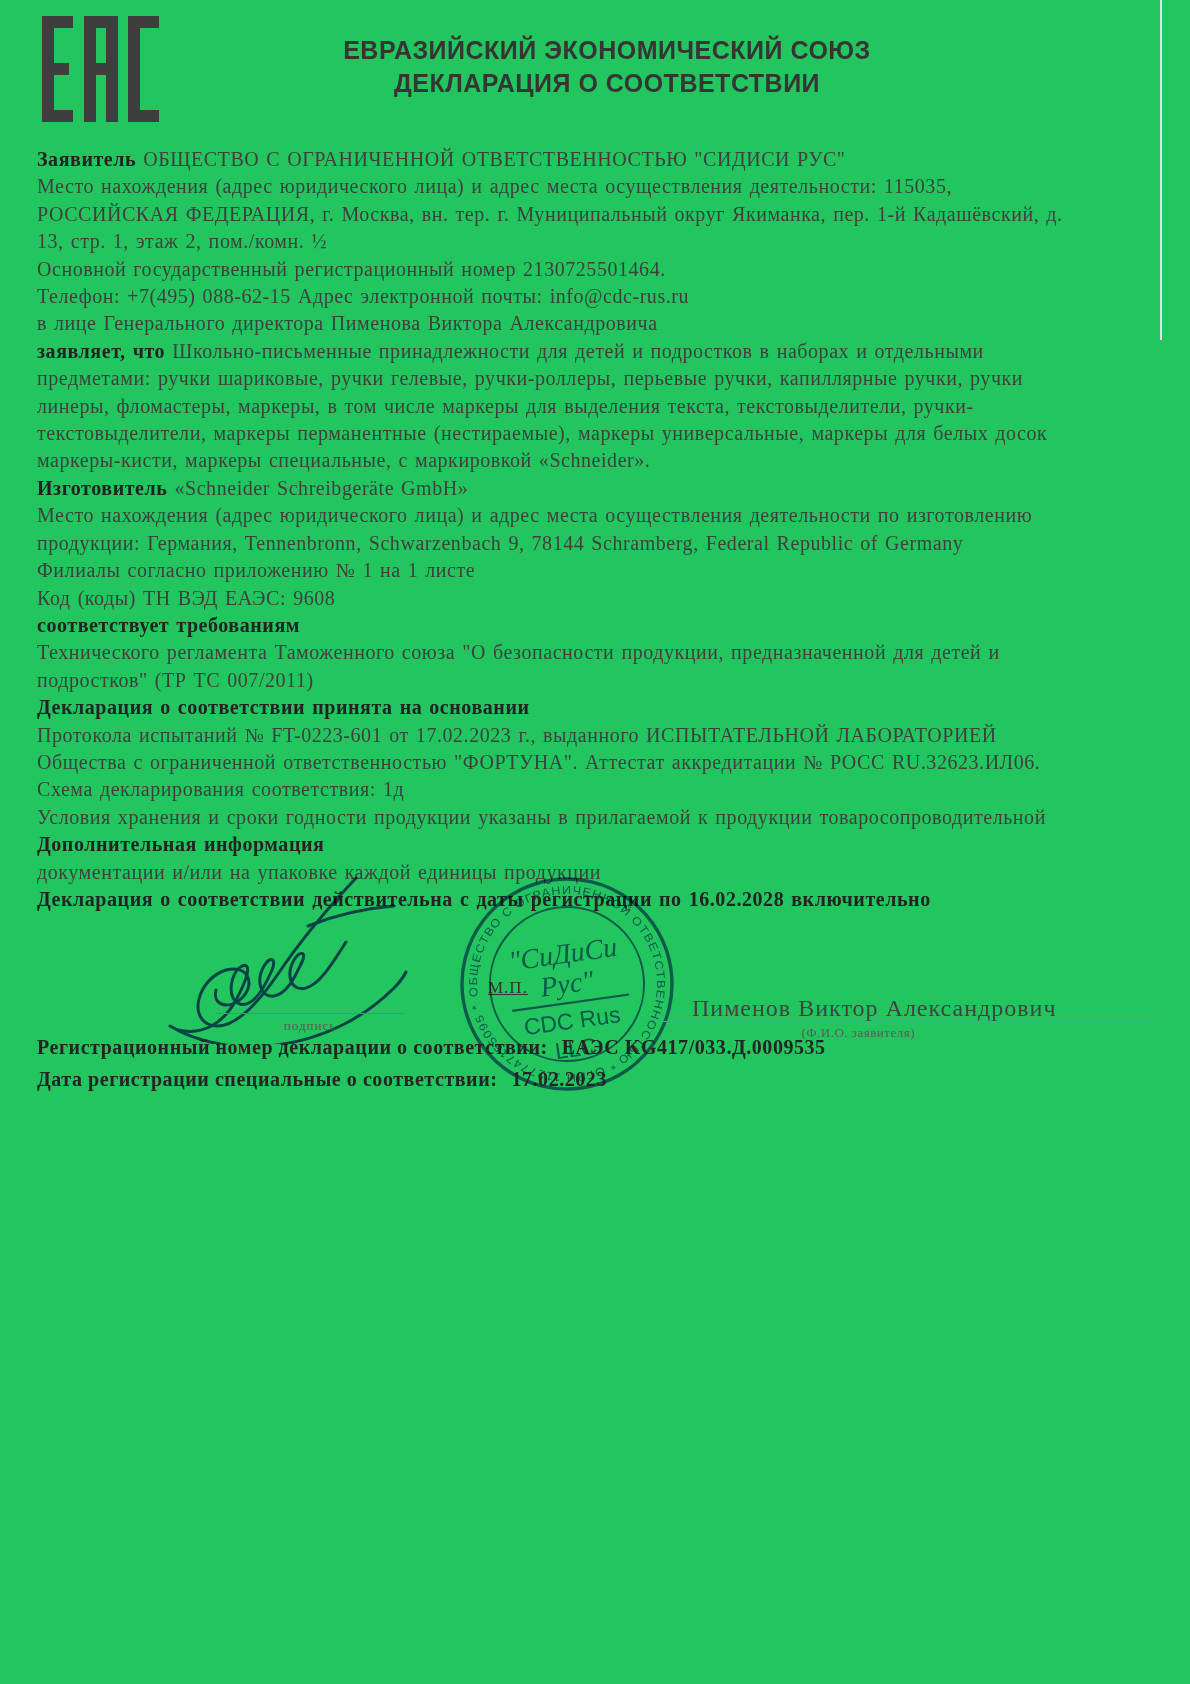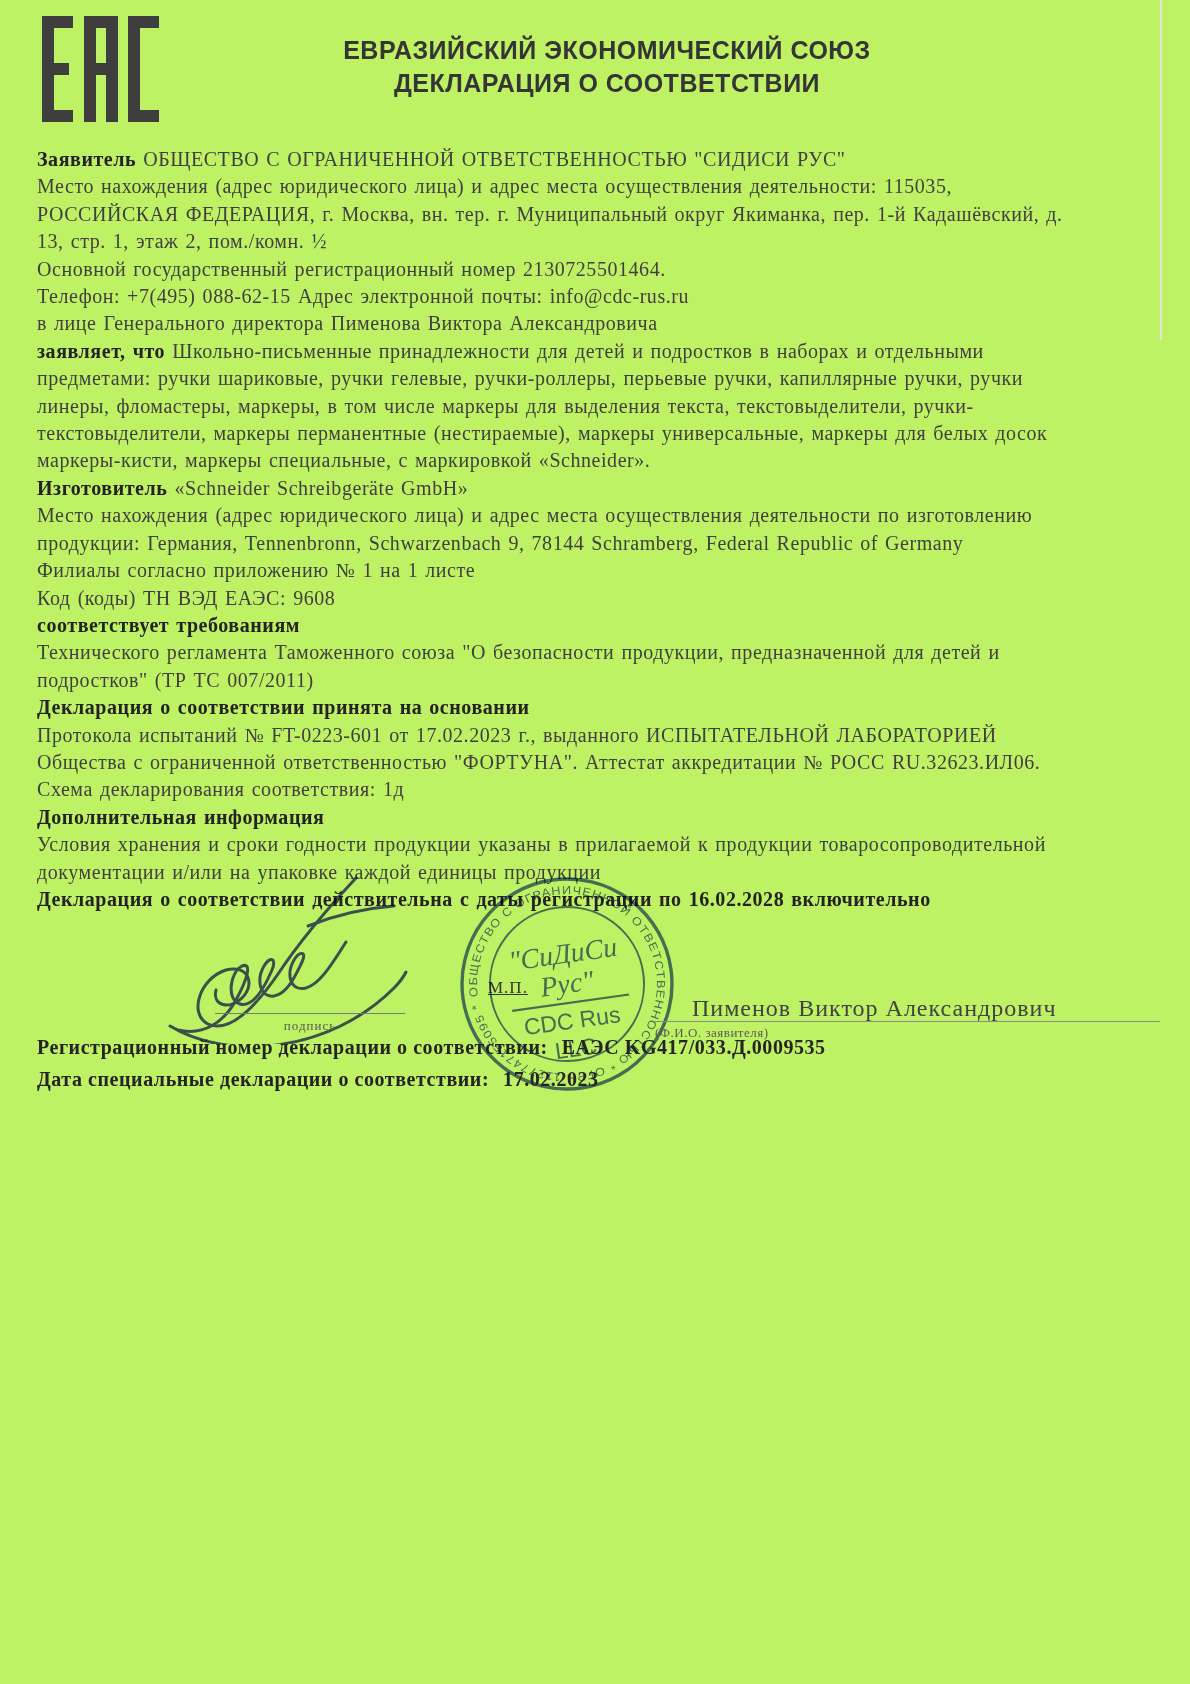--- a/index.html
+++ b/index.html
@@ -1,18 +1,18 @@
 <!DOCTYPE html>
 <html><head>
 <meta charset="utf-8">
 <style>
   html,body { margin:0; padding:0; background:#e8e8e8; }
   .page {
     position:relative; width:1190px; height:1684px;
-    background:#bef264; margin:0 auto; overflow:hidden;
+    background:#22c55e; margin:0 auto; overflow:hidden;
     font-family:"Liberation Serif", serif; color:#3f3f3f;
   }
   
   .eac-logo { position:absolute; left:42px; top:16px; }
   .eac-logo rect { fill:#3e3e3e; }
   
   .header { position:absolute; left:0; top:34px; width:1214px; text-align:center;
     font-family:"Liberation Sans", sans-serif; font-weight:bold; color:#353535;
     font-size:25px; line-height:33px; letter-spacing:0.5px; }
   
@@ -30,21 +30,21 @@
     transform:rotate(-8deg); mix-blend-mode:multiply; opacity:0.85; }
   .stamp .st { fill:none; stroke:#3e5cc0; }
   .stamp text { fill:#3e5cc0; }
   .stamp .ring { font-family:"Liberation Sans", sans-serif; font-size:11.5px; letter-spacing:1px; }
   .stamp .script { font-family:"Liberation Serif", serif; font-style:italic; font-size:28px;
     text-anchor:middle; }
   .stamp .latin { font-family:"Liberation Sans", sans-serif; font-size:23px; text-anchor:middle; }
   .stamp line { stroke:#3e5cc0; stroke-width:2.2; }
   .fio-name { position:absolute; left:692px; top:995px; font-size:24px; letter-spacing:1px; color:#424242; }
   .fio-line { position:absolute; left:655px; top:1021px; width:505px; border-top:1.5px solid #8a8a88; }
-  .fio-caption { position:absolute; left:655px; top:1025px; width:260px; text-align:left;
+  .fio-caption { position:absolute; left:655px; top:1025px; width:260px; text-align:right;
     font-size:13px; color:#5a5a58; letter-spacing:0.5px; }
   
   .reg-row { position:absolute; left:37px; font-size:20px; font-weight:bold; color:#242424;
     letter-spacing:0.55px; white-space:nowrap; }
   .reg-row.num { top:1036px; }
   .reg-row.date { top:1068px; }
   .reg-row .val { margin-left:14px;margin-top:8px; }
   
   .scan-edge { position:absolute; right:28px; top:0; width:2px; height:340px; background:#e4e2de; }
 </style>
@@ -120,23 +120,23 @@
       <div class="line"><b></b><span>подростков" (ТР ТС 007/2011)</span></div>
 
       <div class="line"><b>Декларация о соответствии принята на основании</b><span></span></div>
 
       <div class="line"><b></b><span>Протокола испытаний № FT-0223-601 от 17.02.2023 г., выданного ИСПЫТАТЕЛЬНОЙ ЛАБОРАТОРИЕЙ</span></div>
 
       <div class="line"><b></b><span>Общества с ограниченной ответственностью "ФОРТУНА". Аттестат аккредитации № РОСС RU.32623.ИЛ06.</span></div>
 
       <div class="line"><b></b><span>Схема декларирования соответствия: 1д</span></div>
 
+      <div class="line"><b></b><span>Условия хранения и сроки годности продукции указаны в прилагаемой к продукции товаросопроводительной</span></div>
+
       <div class="line"><b>Дополнительная информация</b><span></span></div>
-
-      <div class="line"><b></b><span>Условия хранения и сроки годности продукции указаны в прилагаемой к продукции товаросопроводительной</span></div>
 
       <div class="line"><b></b><span>документации и/или на упаковке каждой единицы продукции</span></div>
 
       <div class="line"><b>Декларация о соответствии действительна с даты регистрации по 16.02.2028 включительно</b><span></span></div>
     </div>
 
   <svg class="sig-svg" width="272" height="178" viewBox="0 0 272 178">
     <g fill="none" stroke="#3a47b8" stroke-width="3" stroke-linecap="round">
       <path d="M 198,12 C 170,42 140,78 120,108 C 98,140 72,168 50,158 C 30,148 42,112 68,104 C 90,98 98,118 84,132 C 72,144 54,140 58,124"></path>
       <path d="M 20,164 C 46,170 66,156 78,134 C 90,112 94,96 84,100 C 72,106 68,134 82,138 C 96,142 108,118 114,104 C 119,92 112,90 106,100 C 98,114 102,132 116,130 C 130,128 138,108 144,96 C 149,86 142,84 136,94 C 128,108 132,126 148,122 C 162,118 174,98 188,76"></path>
@@ -166,17 +166,17 @@
   </div>
 
   <div class="fio-name">Пименов Виктор Александрович</div>
   <div class="fio-line"></div>
   <div class="fio-caption">(Ф.И.О. заявителя)</div>
 
   <div class="reg-row num">
     <span>Регистрационный номер декларации о соответствии:</span><span class="val">ЕАЭС KG417/033.Д.0009535</span>
   </div>
   <div class="reg-row date">
-    <span>Дата специальные декларации о соответствии:</span><span class="val">17.02.2023</span>
+    <span>Дата регистрации специальные о соответствии:</span><span class="val">17.02.2023</span>
   </div>
 
   <div class="scan-edge"></div>
 </div>
 
 </body></html>

